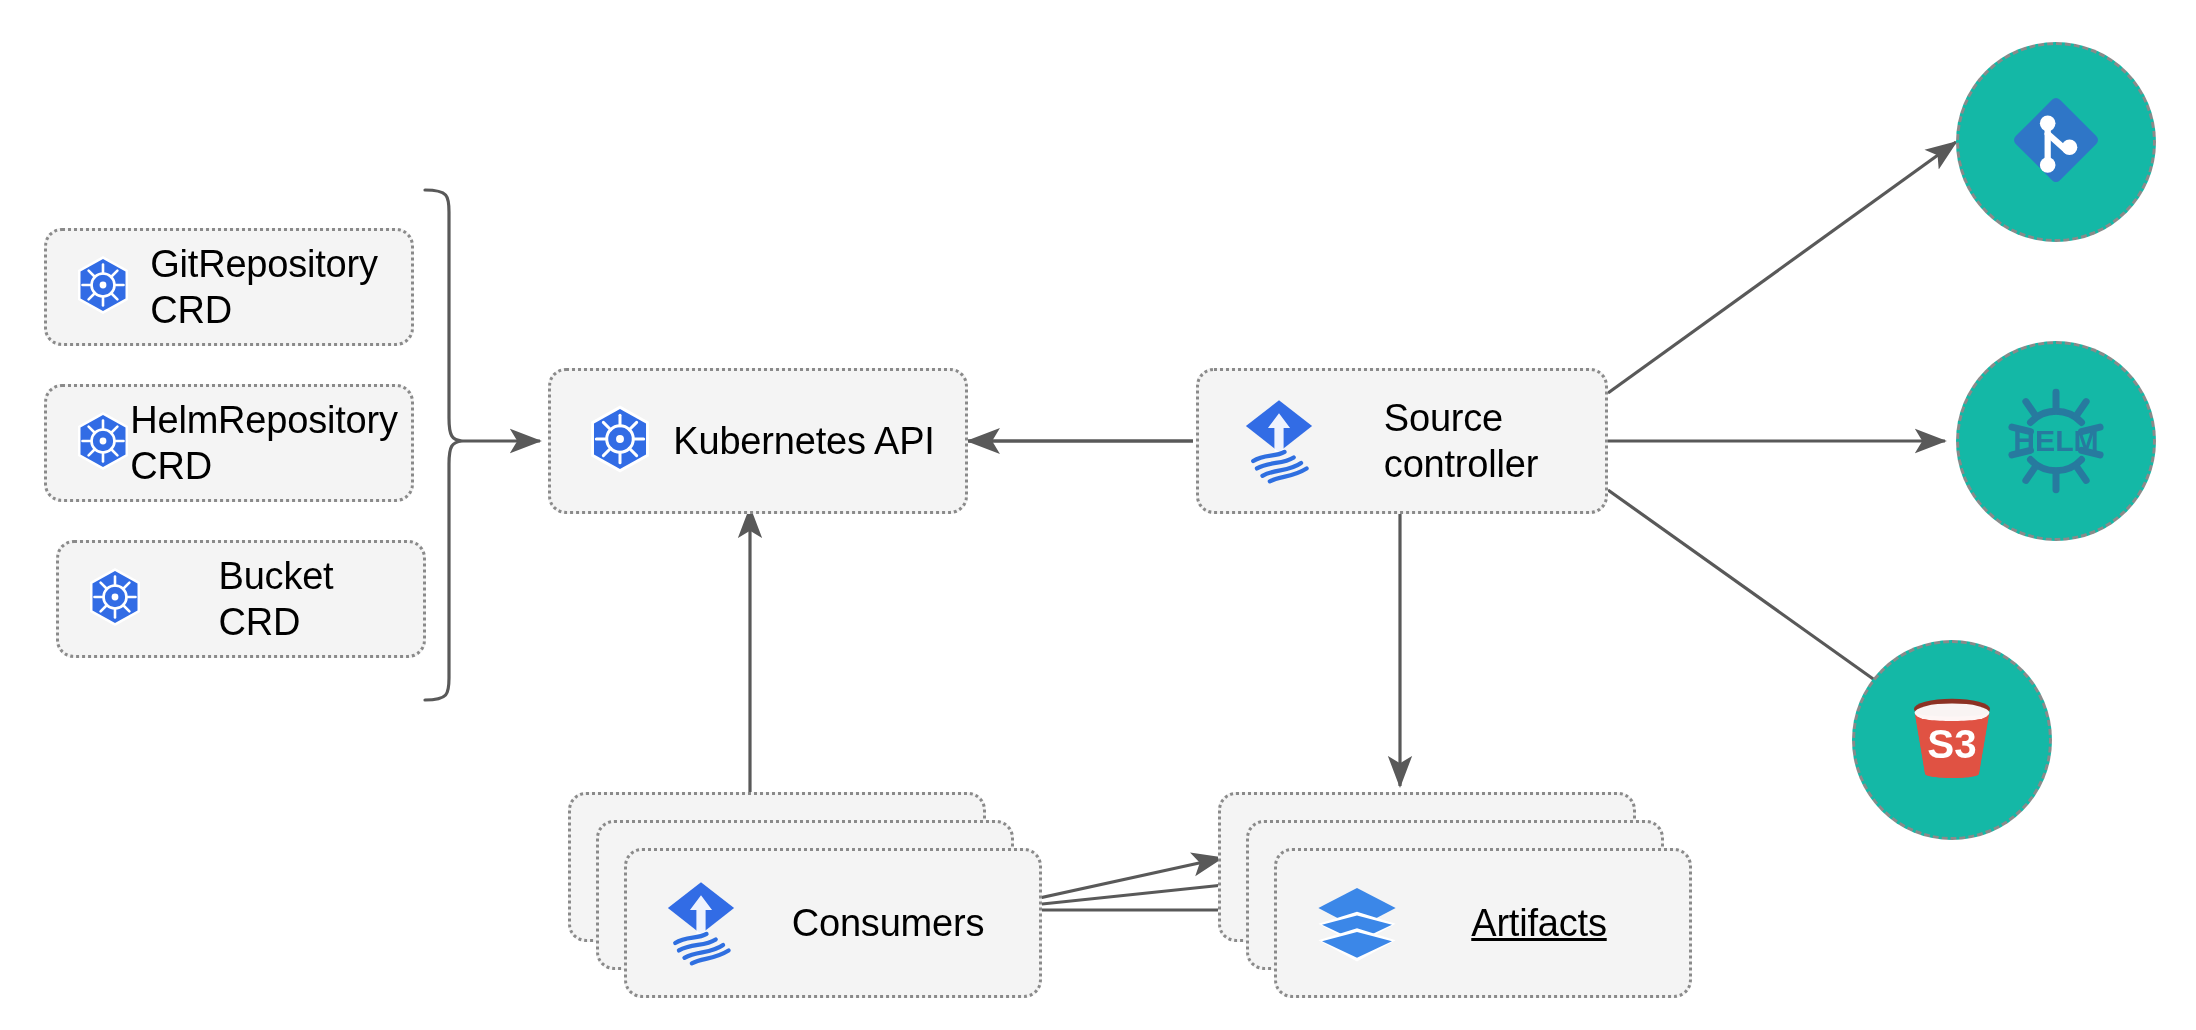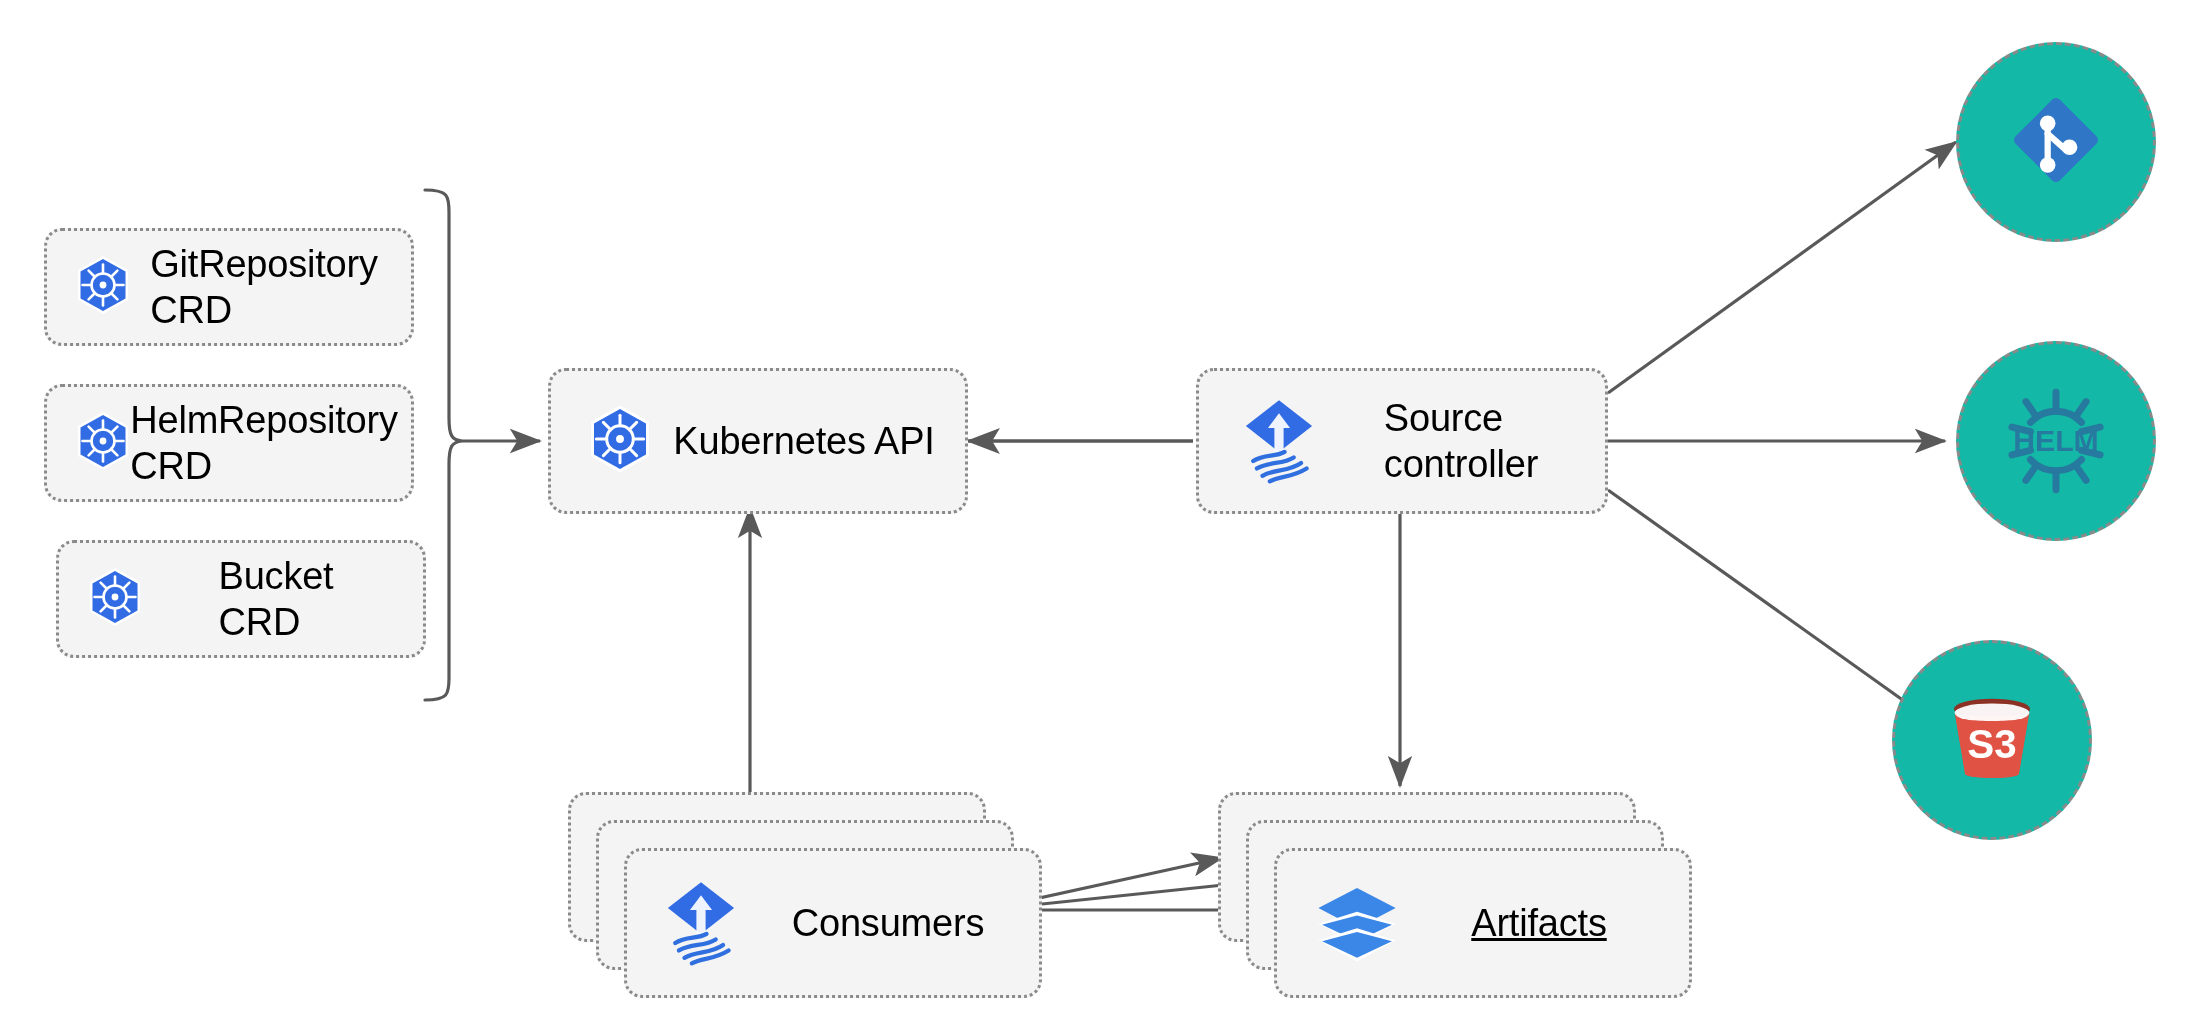--- a/index.html
+++ b/index.html
@@ -257,21 +257,21 @@
           <line x1="12" y1="38" x2="28" y2="42"></line>
           <line x1="88" y1="38" x2="72" y2="42"></line>
           <line x1="12" y1="62" x2="28" y2="58"></line>
           <line x1="88" y1="62" x2="72" y2="58"></line>
         </g>
         <text x="50" y="59" text-anchor="middle" font-family="Liberation Sans, sans-serif" font-size="26" font-weight="bold" fill="#277A9F">HELM</text>
       </svg>
     </span>
   </div>
 
-  <div class="circle" style="left:1892px;top:640px;">
+  <div class="circle" style="left:1852px;top:640px;">
     <span>
       <svg width="112" height="112" viewBox="0 0 100 100">
         <ellipse cx="50" cy="24" rx="34" ry="9" fill="#8C3123"></ellipse>
         <path d="M16.6,27 C16.6,32 83.4,32 83.4,27 L74,82 C73,87 27,87 26,82 Z" fill="#E05243"></path>
         <ellipse cx="50" cy="27.5" rx="33.4" ry="8.4" fill="#ffffff" opacity="0.95"></ellipse>
         <path d="M17.6,31 C24,36 76,36 82.4,31 L74,82 C73,87 27,87 26,82 Z" fill="#E05243"></path>
         <text x="50" y="68" text-anchor="middle" font-family="Liberation Sans, sans-serif" font-size="36" font-weight="bold" fill="#ffffff">S3</text>
       </svg>
     </span>
   </div>

